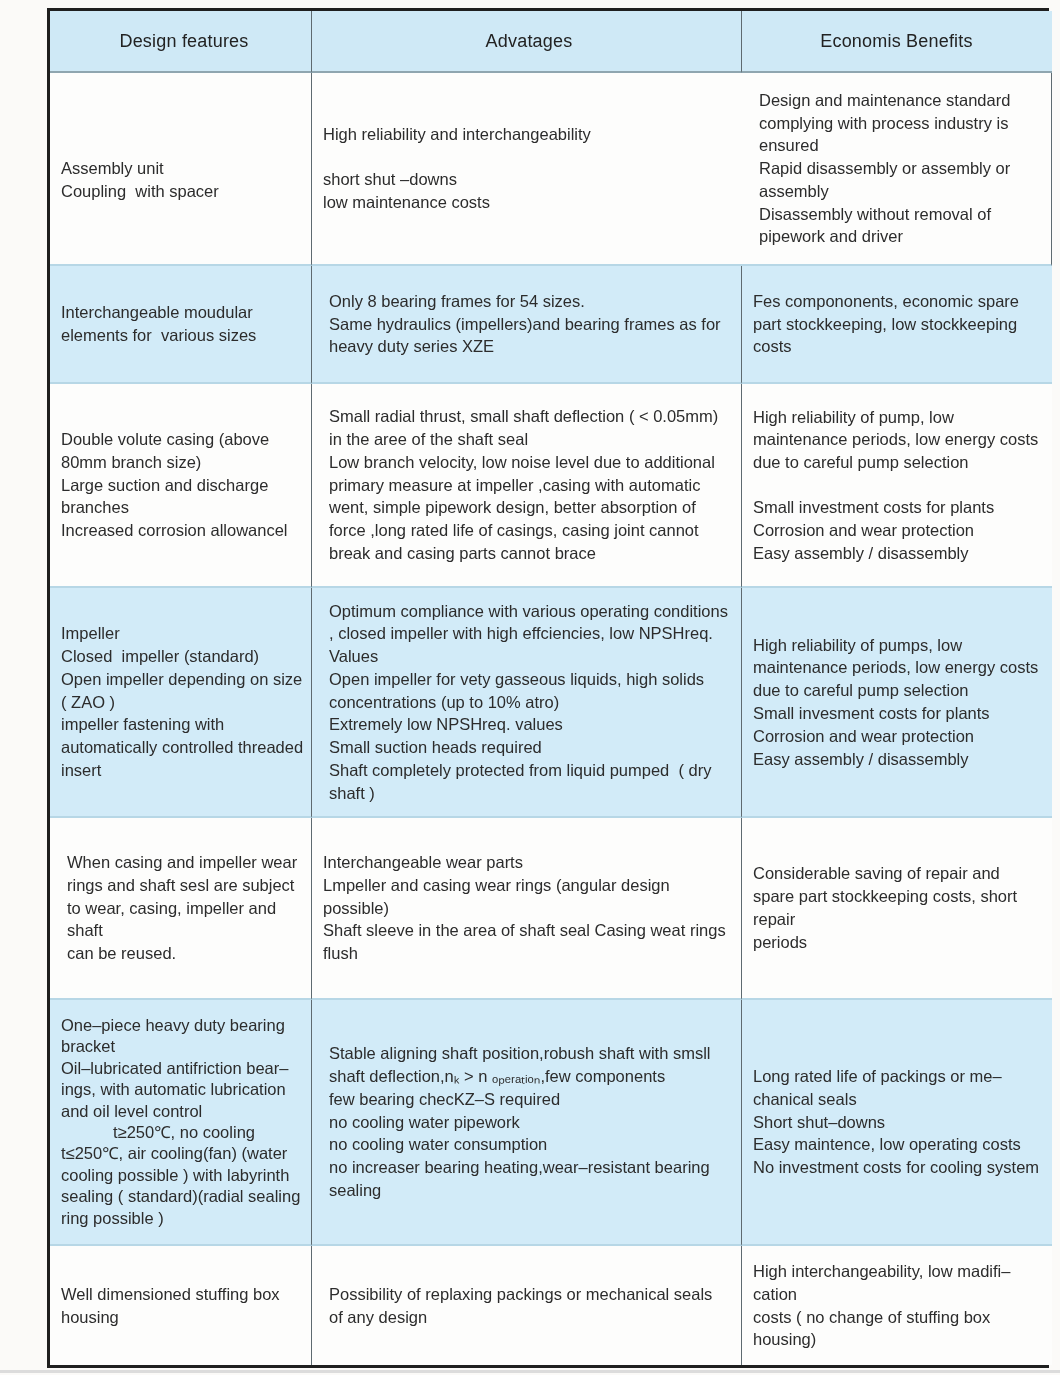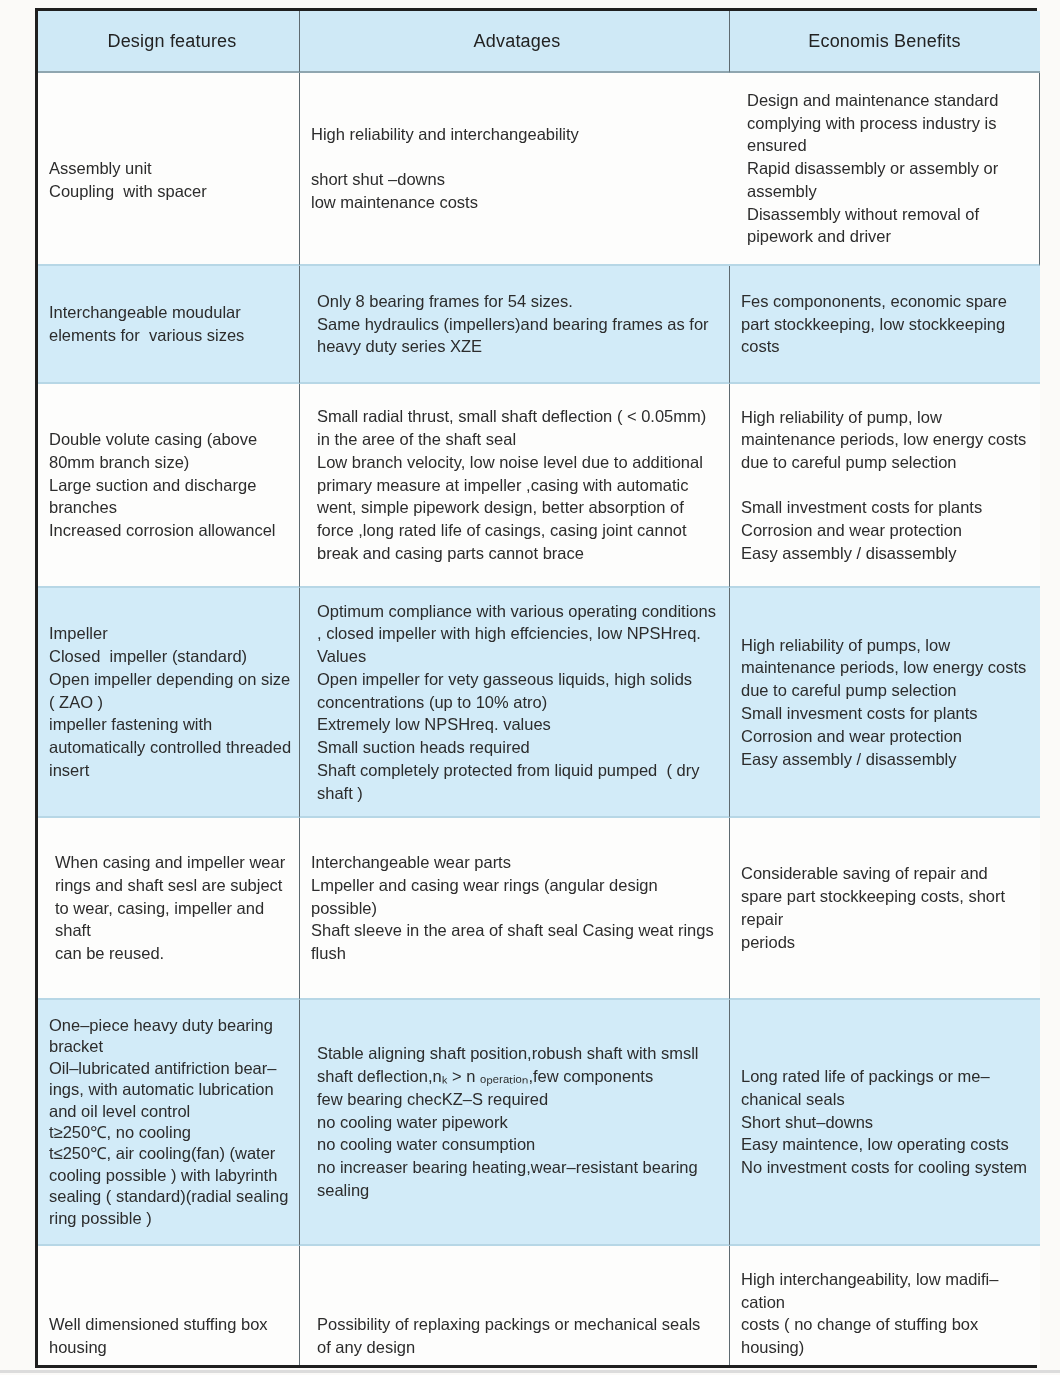--- a/index.html
+++ b/index.html
@@ -3,21 +3,21 @@
 <meta charset="utf-8">
 <style>
   html,body{margin:0;padding:0;}
   body{
     width:1060px;height:1375px;position:relative;
     background:#fbfaf8;
     font-family:"Liberation Sans", sans-serif;
     color:#2c2c2c;
   }
   .pump-table{
-    position:absolute;left:35px;top:8px;width:1002px;height:1360px;
+    position:absolute;left:47px;top:8px;width:1002px;height:1360px;
     display:grid;
     grid-template-columns:262px 430px 310px;
     grid-template-rows:62px 193px 118px 204px 230px 182px 246px auto;
     border:3px solid #1f1f1f;
     box-sizing:border-box;
     background:#fdfdfc;
   }
   .cell{
     box-sizing:border-box;overflow:hidden;
     display:flex;flex-direction:column;justify-content:center;align-items:flex-start;
@@ -29,22 +29,22 @@
   .c-adv{border-right:1px solid #5e6a70;padding-left:17px;padding-right:12px;}
   .c-ben{padding-left:11px;padding-right:12px;}
   .header-cell{
     background:#cfe9f6;
     justify-content:center;align-items:center;
     border-bottom:2px solid #8fa6b0;
     font-size:18px;letter-spacing:0.2px;color:#222;
   }
   .bg-white{background:#fdfdfc;}
   .bg-blue{background:#d2ebf8;}
-  .last-row{border-bottom:none;justify-content:flex-end;}
-  .compact{line-height:1.3;}
+  .last-row{border-bottom:none;}
+  .compact{line-height:1.3;align-items:center;}
   .line{white-space:pre-wrap;}
   .gap{height:22px;flex:none;}
   .bottom-edge{
     position:absolute;left:0;top:1370px;width:1060px;height:3px;
     background:#dcdcdc;
   }
 </style>
 </head>
 <body>
 

